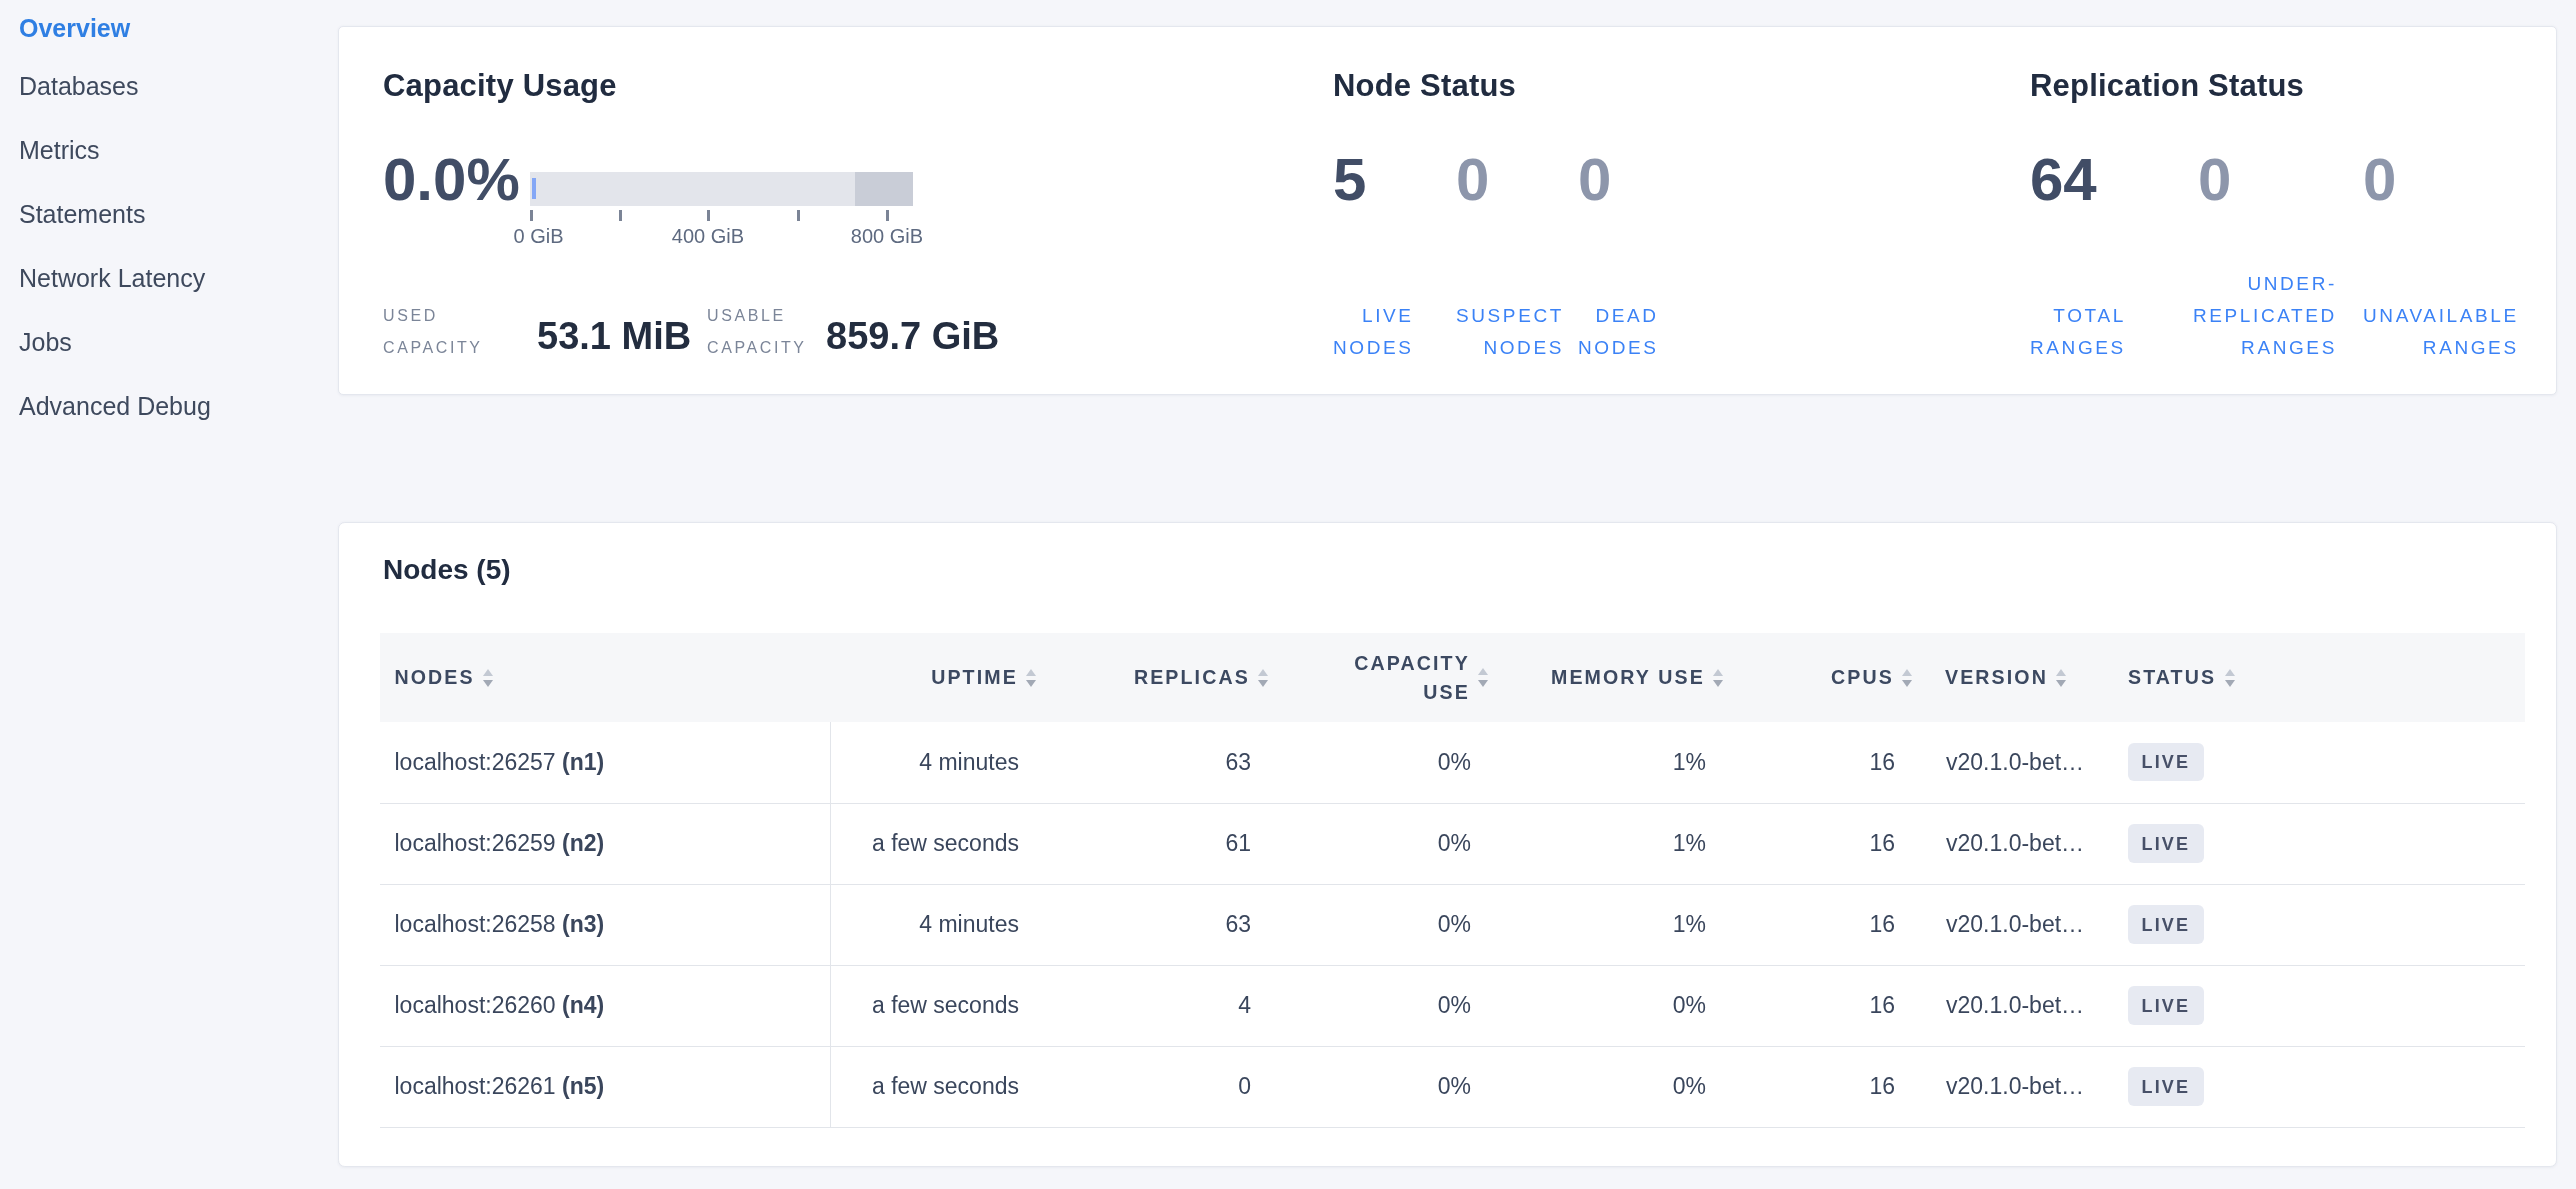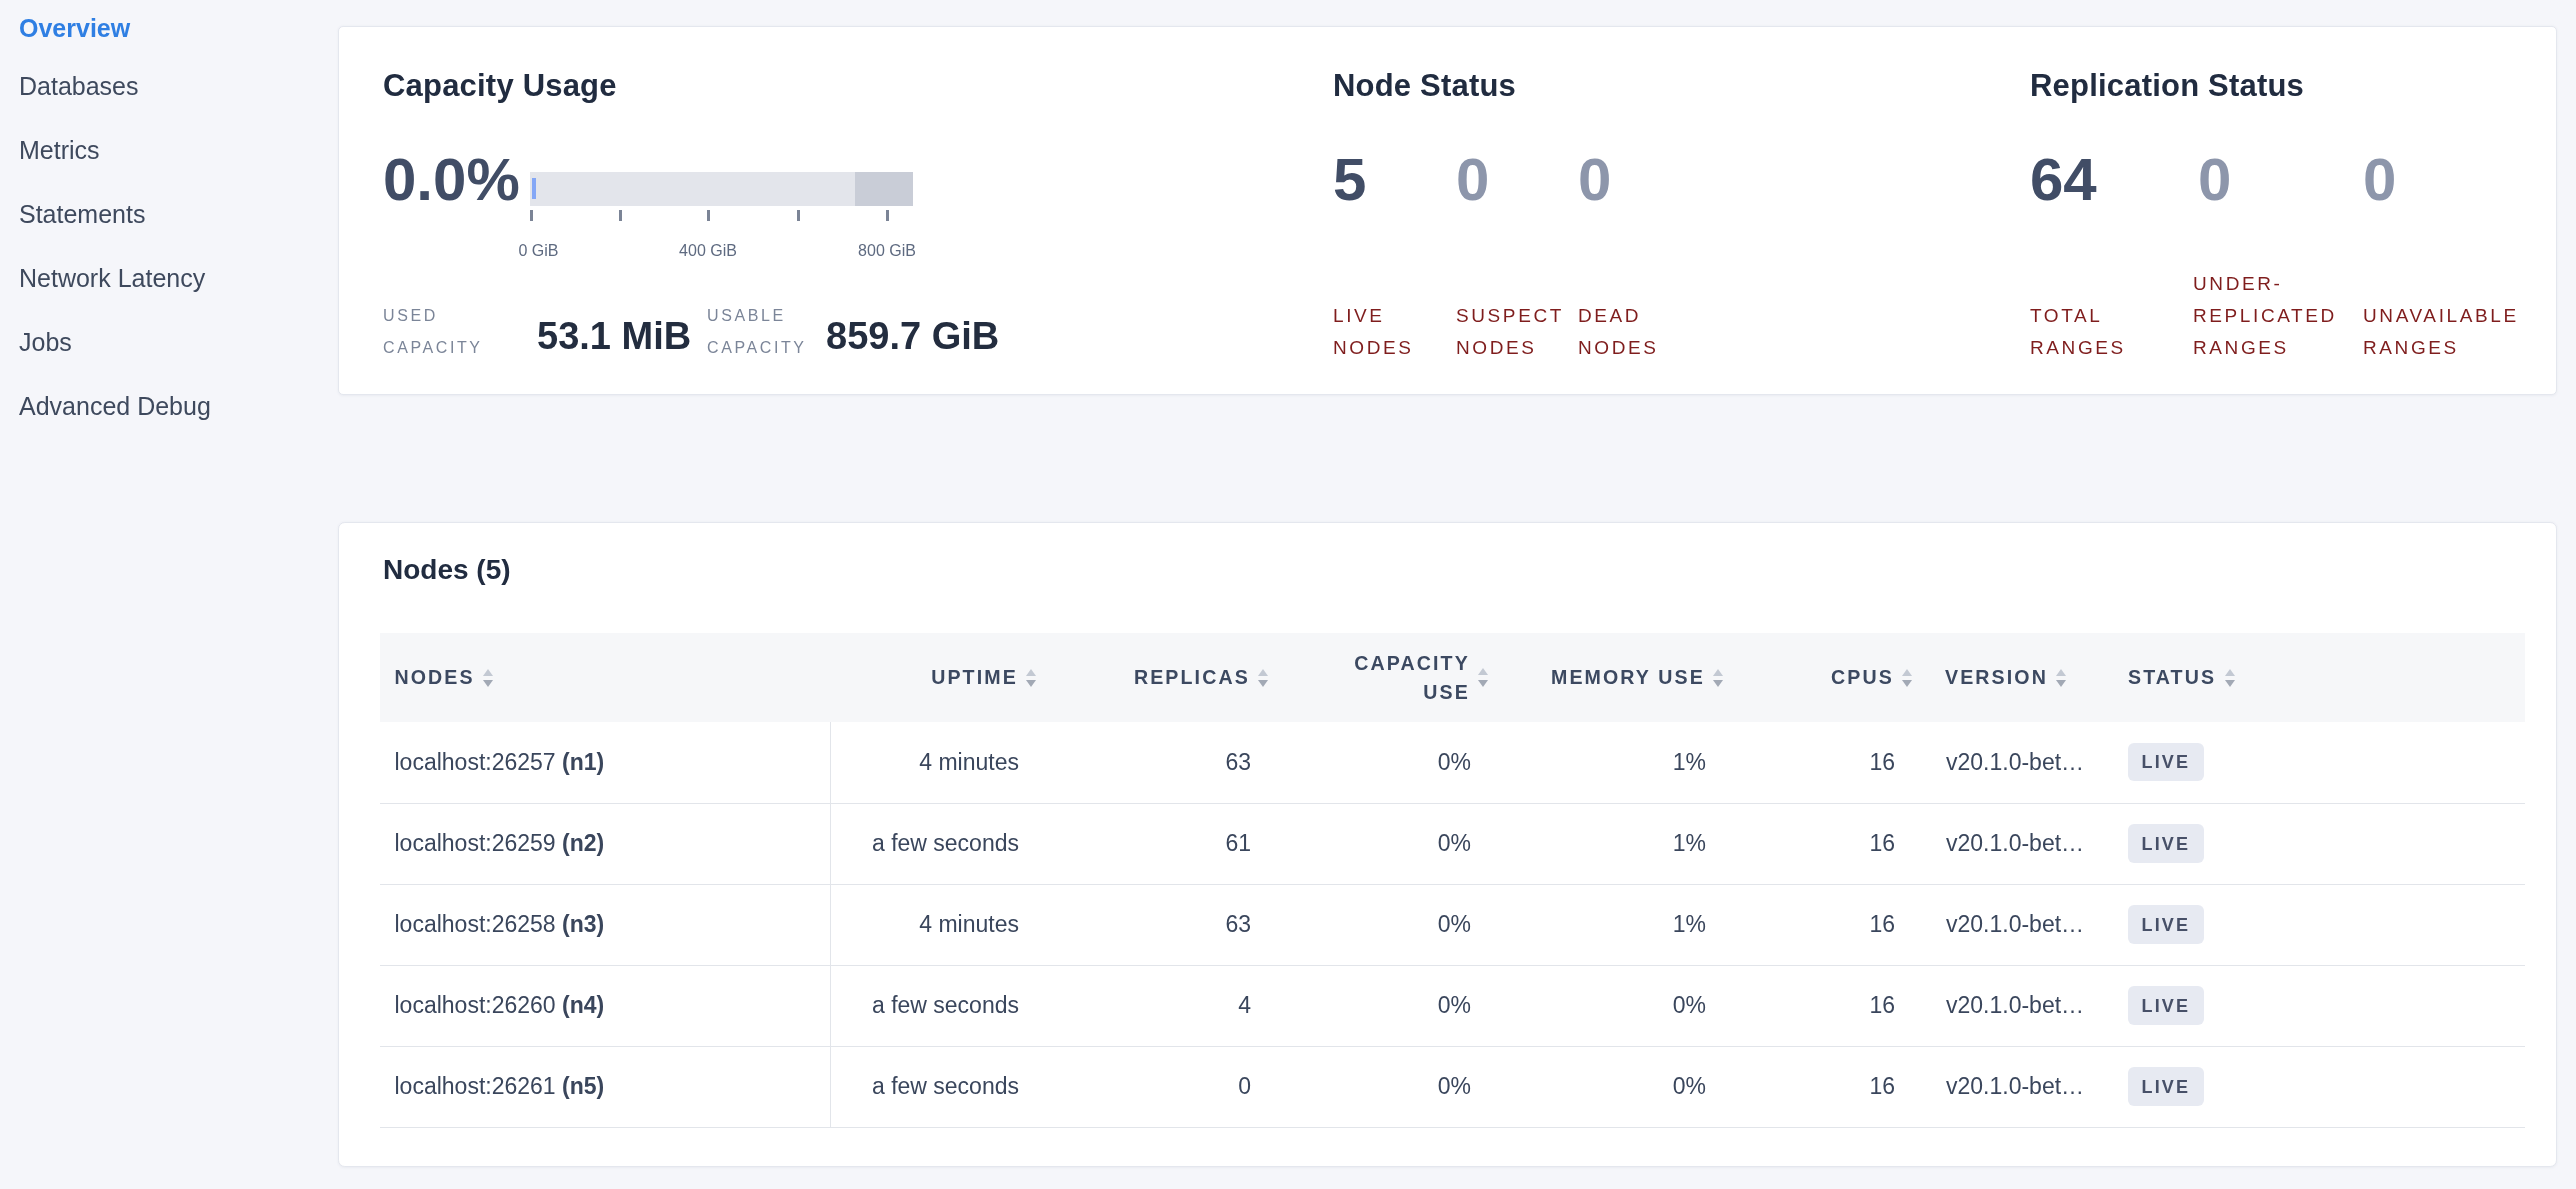--- a/index.html
+++ b/index.html
@@ -44,42 +44,42 @@
     font-size:60px; font-weight:700; color:#414d66; line-height:53px;
   }
   .bar-wrap { position:absolute; left:191px; top:145px; width:383px; }
   .bar { position:relative; width:383px; height:34px; background:#e3e5eb; }
   .bar-dark { position:absolute; right:0; top:0; width:58px; height:34px; background:#c9cdd7; }
   .bar-used { position:absolute; left:1.7px; top:6.8px; width:4.3px; height:20.5px; background:#84a7f6; }
   .ticks { position:relative; height:15.4px; margin-top:4.3px; }
   .tick { position:absolute; top:0; width:2.6px; height:11px; background:#7b8496; }
   .axis-labels { position:relative; height:25.6px; }
   .axis-label {
-    position:absolute; top:17px; transform:translateX(-50%);
-    font-size:16px; color:#5e6a80; white-space:nowrap;
+    position:absolute; top:0; transform:translateX(-50%);
+    font-size:20px; color:#5e6a80; white-space:nowrap;
   }
 
   .stat-label {
     position:absolute; top:273px; font-size:16px; letter-spacing:2.6px;
     color:#7b8598; line-height:32px; white-space:pre-line;
   }
   .stat-value {
     position:absolute; top:288px; font-size:38px; font-weight:700;
     color:#232d3f; line-height:43px; white-space:nowrap;
   }
 
   
   .metric-value {
     position:absolute; top:126px; font-size:60px; font-weight:700;
     color:#414d66; line-height:53px;
   }
   .metric-value.muted { color:#8d96ab; }
   .metric-label {
     position:absolute; top:273px; font-size:19px; letter-spacing:2.6px;
-    color:#7f1d1d; line-height:32px; white-space:pre-line;
+    color:#3b82f6; line-height:32px; white-space:pre-line;text-align:right;
   }
   .metric-label.three-line { top:241px; }
 
   
   .nodelist-link {
     position:absolute; left:44px; top:0; height:81px;
     display:flex; align-items:center; gap:22px;
     font-size:26.4px; color:#2f7fe3; cursor:pointer; text-decoration:none;
   }
   .caret-down {

